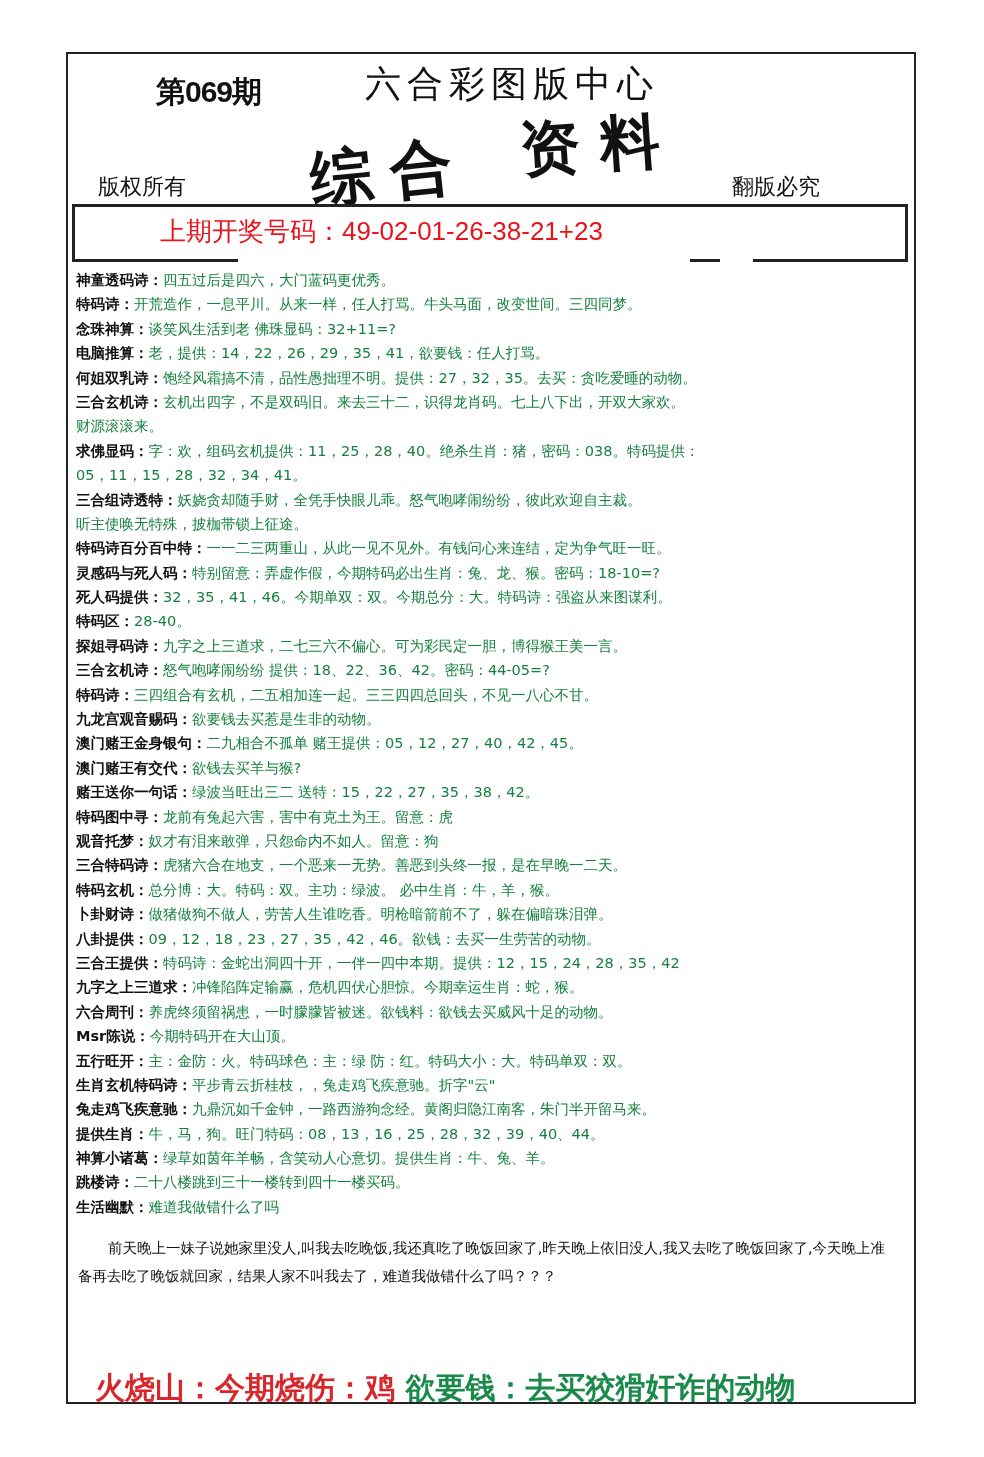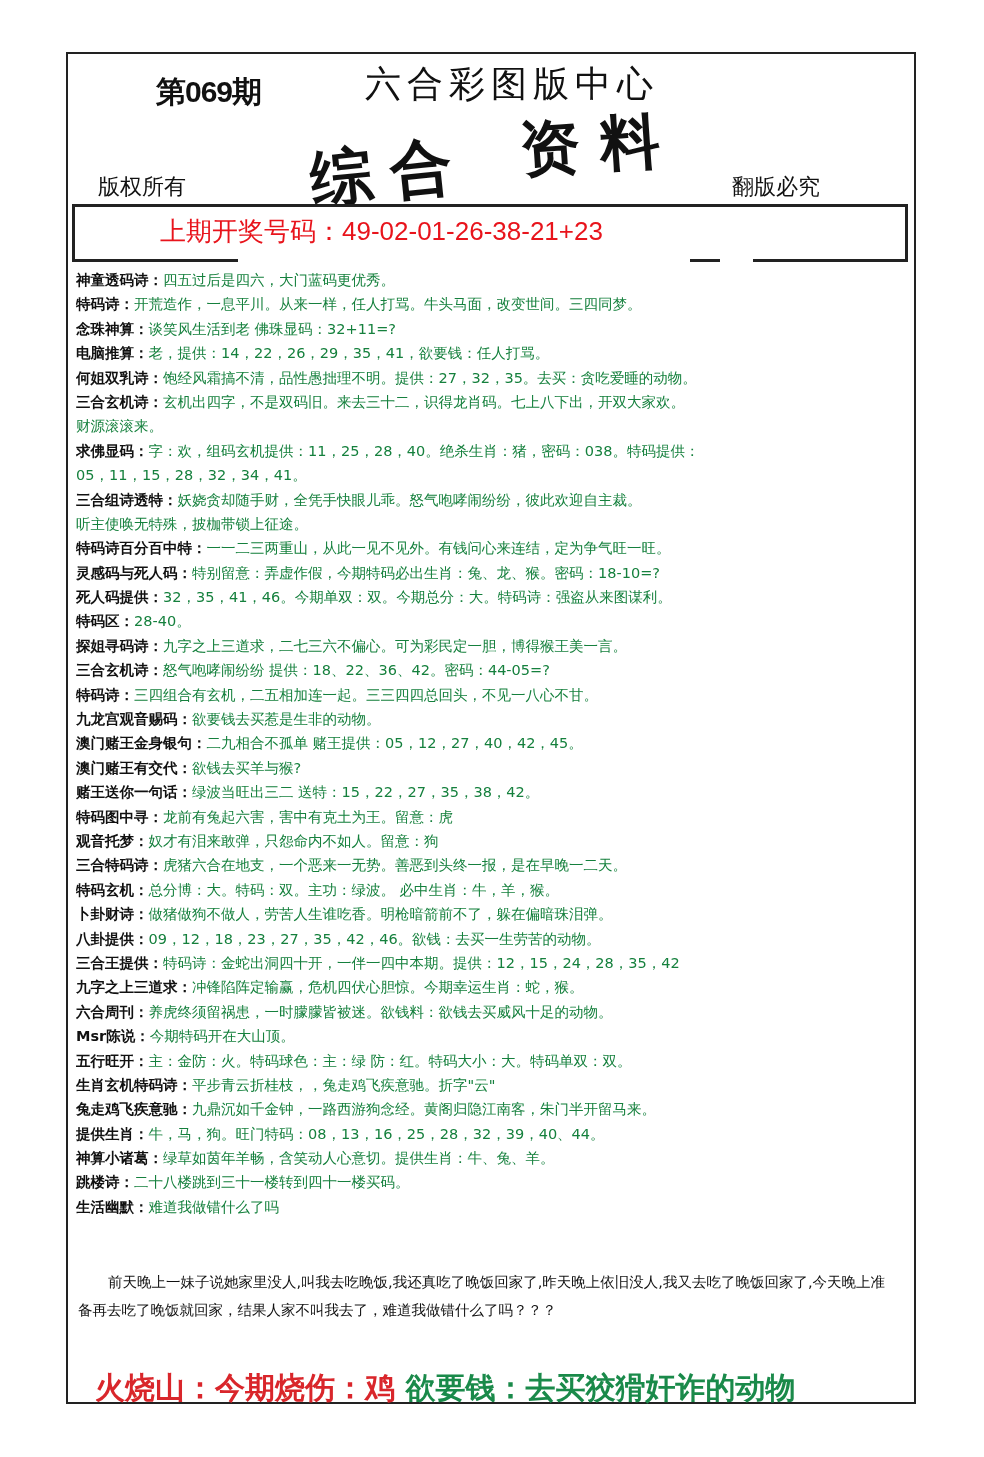--- a/index.html
+++ b/index.html
@@ -21,21 +21,21 @@
                 border:3px solid #222; border-bottom:none; box-sizing:border-box; }
   .result-bottom1 { position:absolute; left:72px; top:259px; width:166px; height:3px; background:#222; }
   .result-bottom2 { position:absolute; left:690px; top:259px; width:30px; height:3px; background:#222; }
   .result-bottom3 { position:absolute; left:753px; top:259px; width:155px; height:3px; background:#222; }
   .result-text { position:absolute; left:160px; top:214px; font-size:26px; color:#e8141c;
                  font-family:"Liberation Sans", sans-serif; }
   .lines { position:absolute; left:76px; top:268px; width:840px; }
   .line { height:24.4px; line-height:24.4px; font-size:14.5px; white-space:nowrap; overflow:hidden; }
   .line .k { font-weight:bold; }
   .line .v { color:#15803d; }
-  .story { position:absolute; left:78px; top:1268px; width:820px; font-size:14.5px; line-height:28px; }
+  .story { position:absolute; left:78px; top:1234px; width:820px; font-size:14.5px; line-height:28px; }
   .story p { margin:0; text-indent:30px; }
   .footer { position:absolute; left:95px; top:1368px; font-size:30px; font-weight:bold;
             font-family:"DejaVu Serif", serif; white-space:nowrap; }
   .footer .red { color:#d9262b; }
   .footer .green { color:#1a8a4a; }
 </style>
 </head>
 <body>
 
 <div class="frame"></div>

